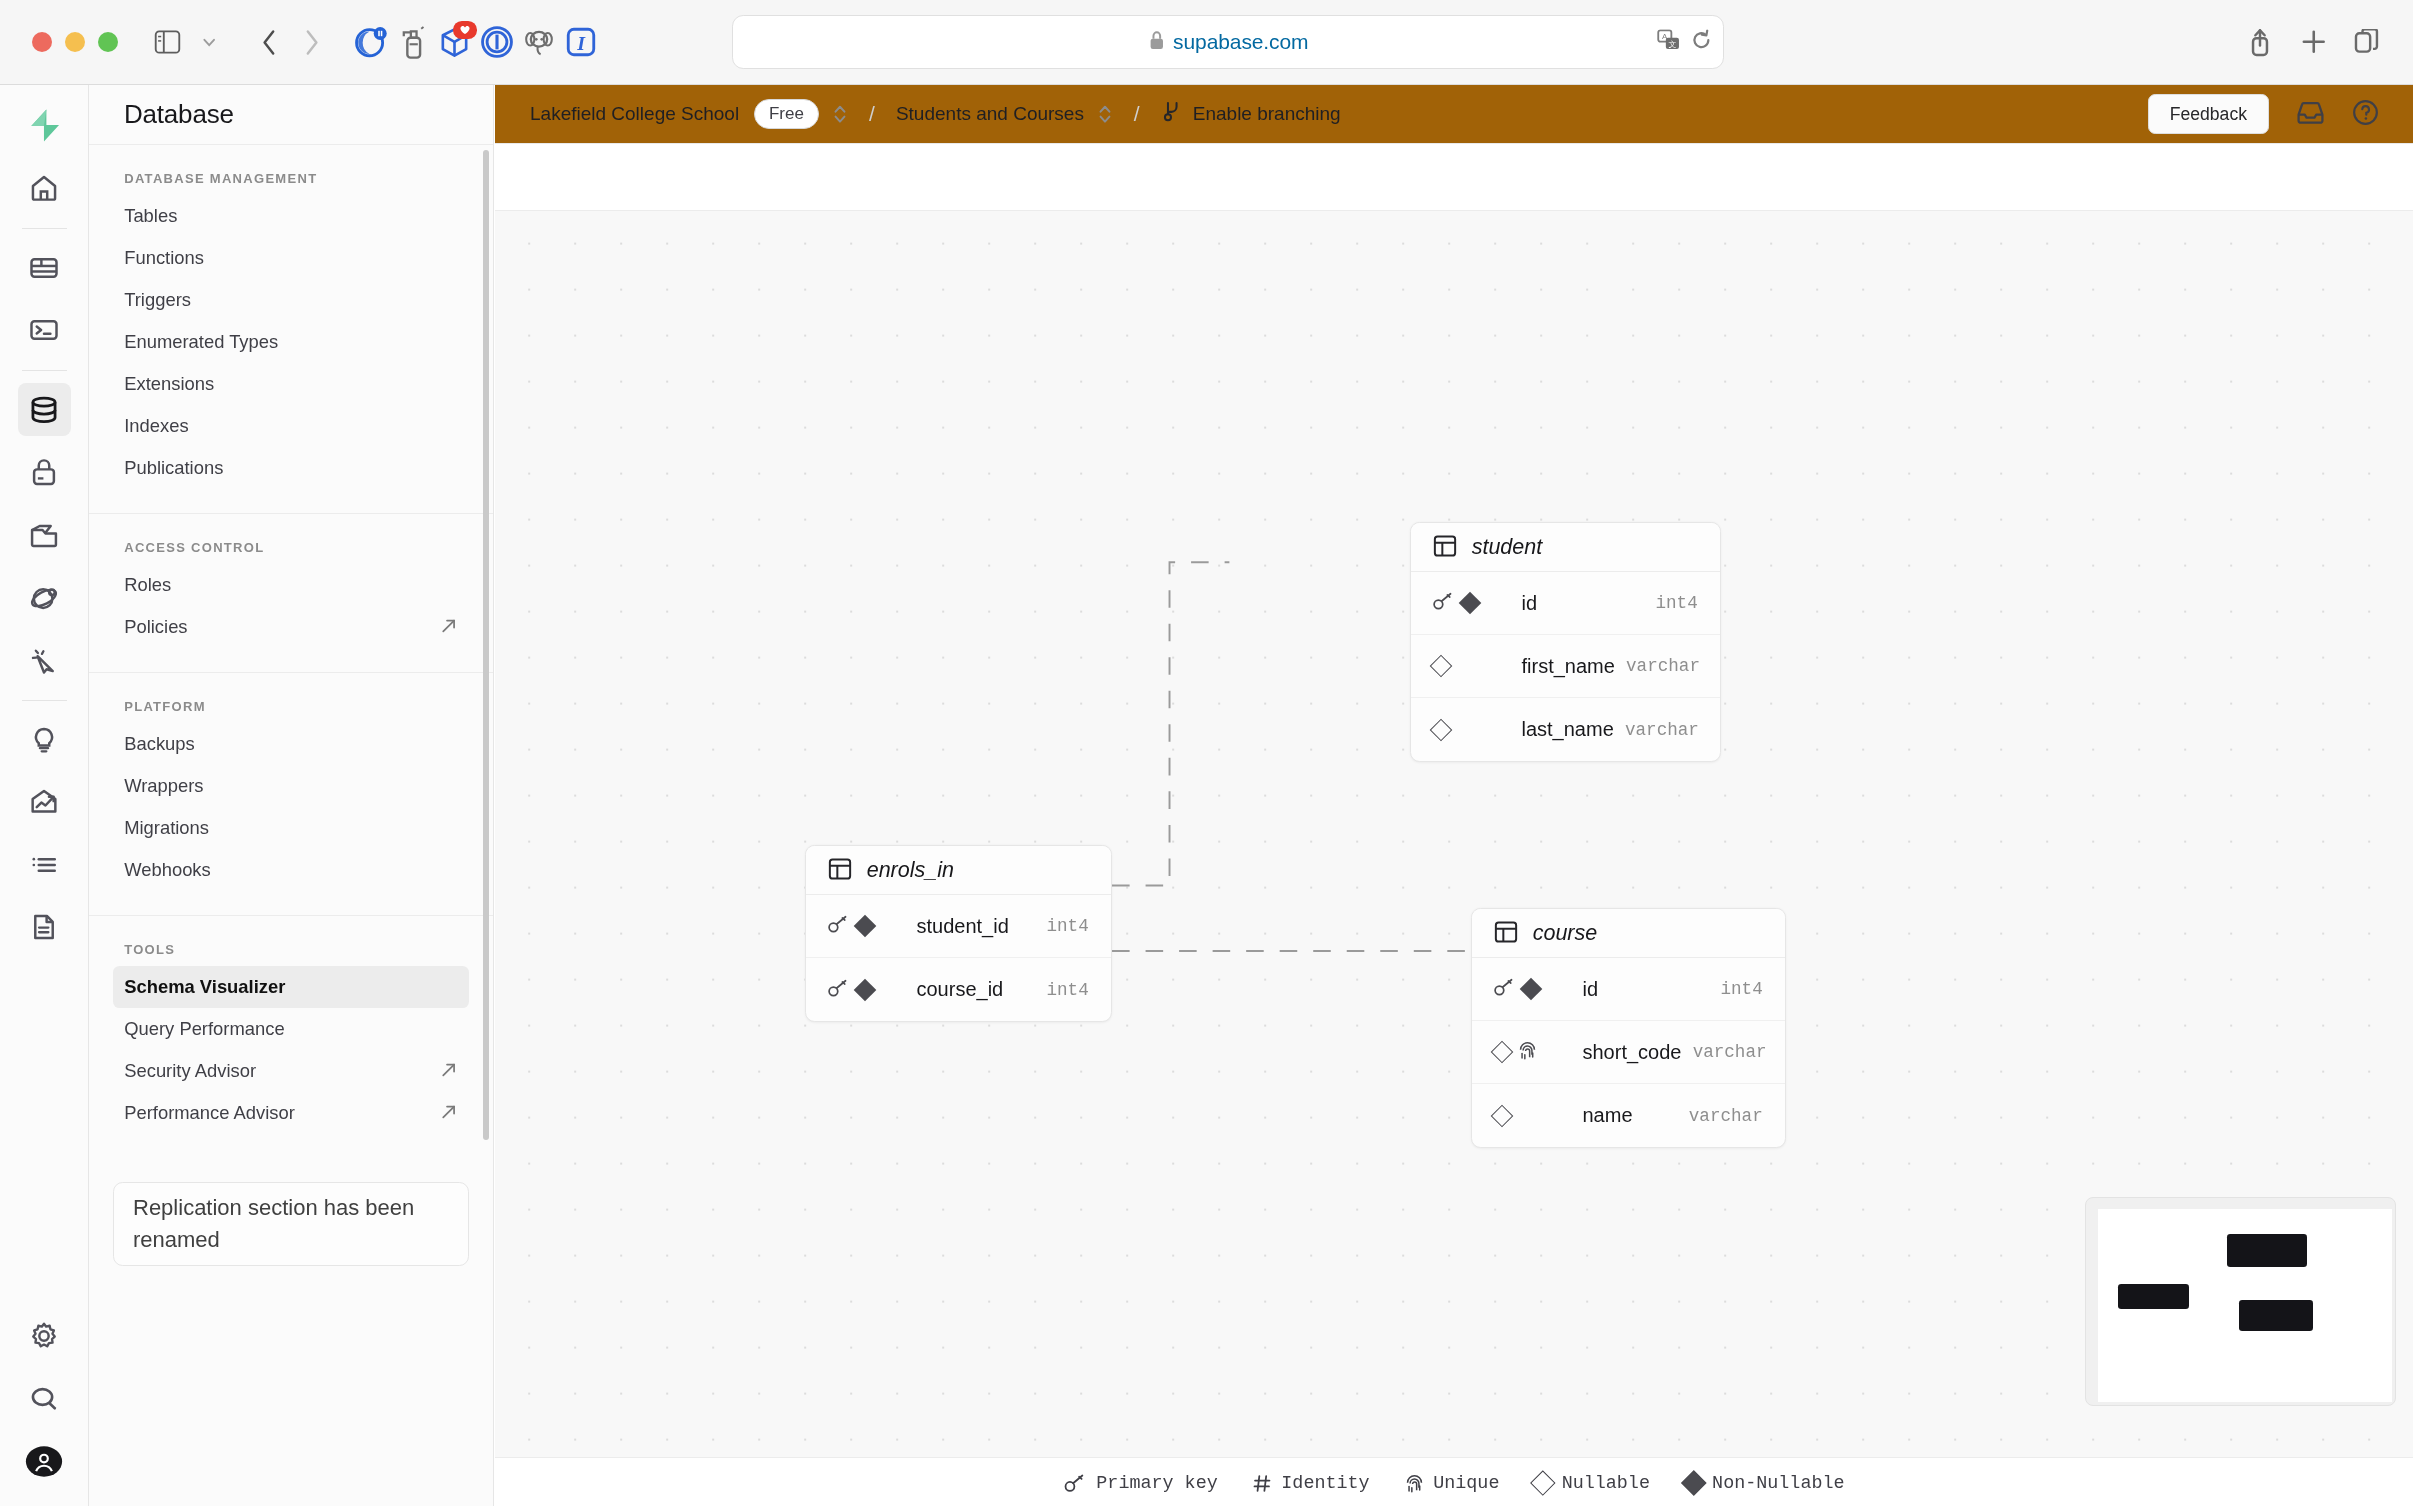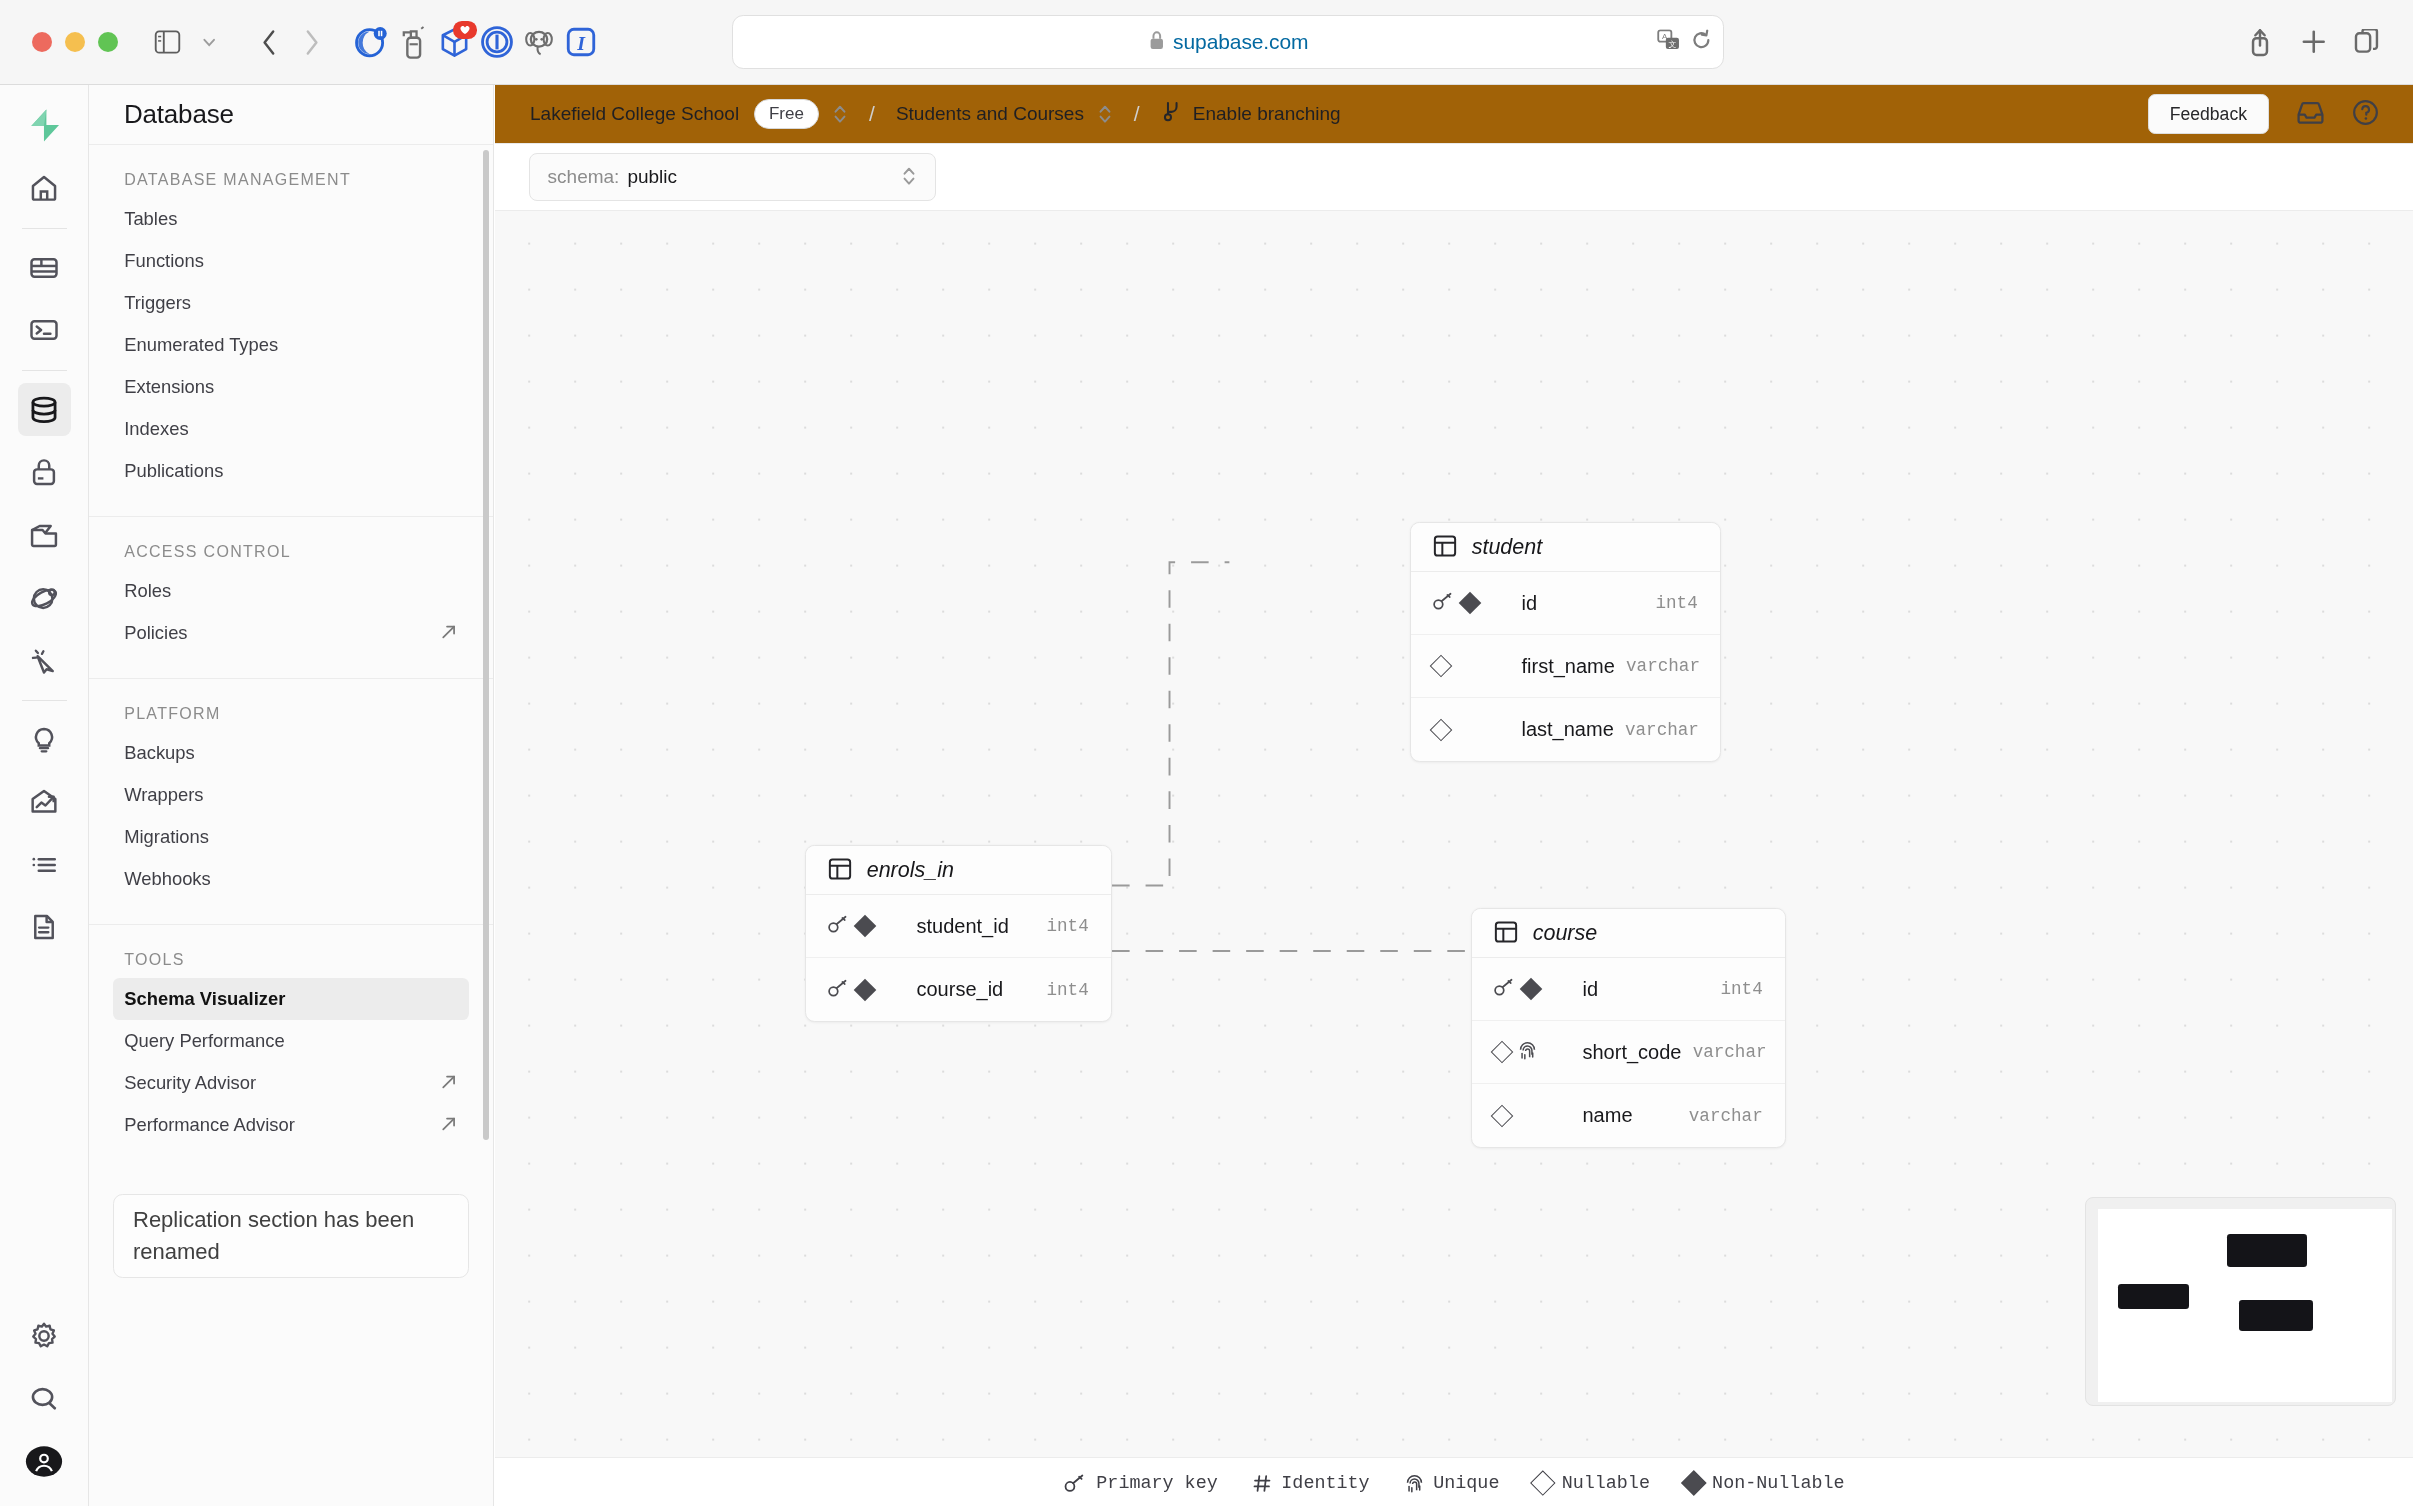--- a/index.html
+++ b/index.html
@@ -58,22 +58,22 @@
     position:absolute; left:89px; top:85px; width:405px; height:1422px;
     background:#fbfbfb; border-right:0.8px solid #e6e6e6;
     display:flex; flex-direction:column;
   }
   .sb-title-wrap { height:59px; display:flex; align-items:center; padding:0 35px; }
   .sb-title { font-size:26px; font-weight:400; color:#18181b; letter-spacing:-0.2px; }
   .sb-scroll { flex:1 1 auto; position:relative; overflow:hidden; }
   .sb-section { border-top:0.8px solid #ececec; padding:25.5px 24px 24px 24px; }
   .sb-section:first-child { border-top:0.8px solid #ececec; }
   .sb-heading {
-    font-size:16px; color:#8b8b8b; letter-spacing:1.3px;
-    padding:0 11.2px 9.6px 11.2px; font-weight:400;
+    font-size:13px; color:#8b8b8b; letter-spacing:1.3px;
+    padding:0 11.2px 9.6px 11.2px; font-weight:700;
   }
   .sb-item {
     height:42px; display:flex; align-items:center; justify-content:space-between;
     padding:0 11.2px; border-radius:6.4px; color:#3f3f46; font-size:18.4px;
   }
   .sb-item.active { background:#ececec; color:#111; font-weight:700; }
   .sb-ext { color:#7a7a7a; font-size:15px; }
   .sb-note {
     margin:24px 24px 0 24px; border:0.8px solid #e6e6e6; border-radius:9.6px;
     background:#fdfdfd; padding:9px 19px; font-size:22px; color:#404040; line-height:1.45;
@@ -557,32 +557,20 @@
         <span>
           <svg width="27" height="27" viewBox="0 0 20 20">
               <circle cx="10" cy="10" r="8.4" fill="none" stroke="#3f3f46" stroke-width="1.6"></circle>
               <path d="M7.6 7.6 a2.5 2.5 0 1 1 3 2.6 v1.4" fill="none" stroke="#3f3f46" stroke-width="1.6" stroke-linecap="round"></path>
               <circle cx="10.3" cy="14.4" r="0.95" fill="#3f3f46"></circle>
             </svg>
         </span>
       </span>
     </div>
 
-    <div class="subbar">
-      <div class="schema-select">
-        <span class="schema-label">schema:</span>
-        <span>public</span>
-        <span class="schema-caret">
-          <svg width="16" height="22.3" viewBox="0 0 12 18">
-              <polyline points="2.4,7 6,3 9.6,7" fill="none" stroke="#9a9a9a" stroke-width="1.6" stroke-linecap="round" stroke-linejoin="round"></polyline>
-              <polyline points="2.4,11 6,15 9.6,11" fill="none" stroke="#9a9a9a" stroke-width="1.6" stroke-linecap="round" stroke-linejoin="round"></polyline>
-            </svg>
-        </span>
-      </div>
-    </div>
 
     <div class="canvas">
 
       <svg class="edges" viewBox="0 0 2404 1626" width="1919" height="1298">
 
         <path d="M 773 845 L 815 845 L 845 845 L 845 440 L 880 440 L 920 440" fill="none" stroke="#9a9a9a" stroke-width="2.4" stroke-dasharray="22 20" stroke-linecap="butt"></path>
 
         <path d="M 773 927 L 1000 927 L 1223 927" fill="none" stroke="#9a9a9a" stroke-width="2.4" stroke-dasharray="22 20" stroke-linecap="butt"></path>
       </svg>
 

